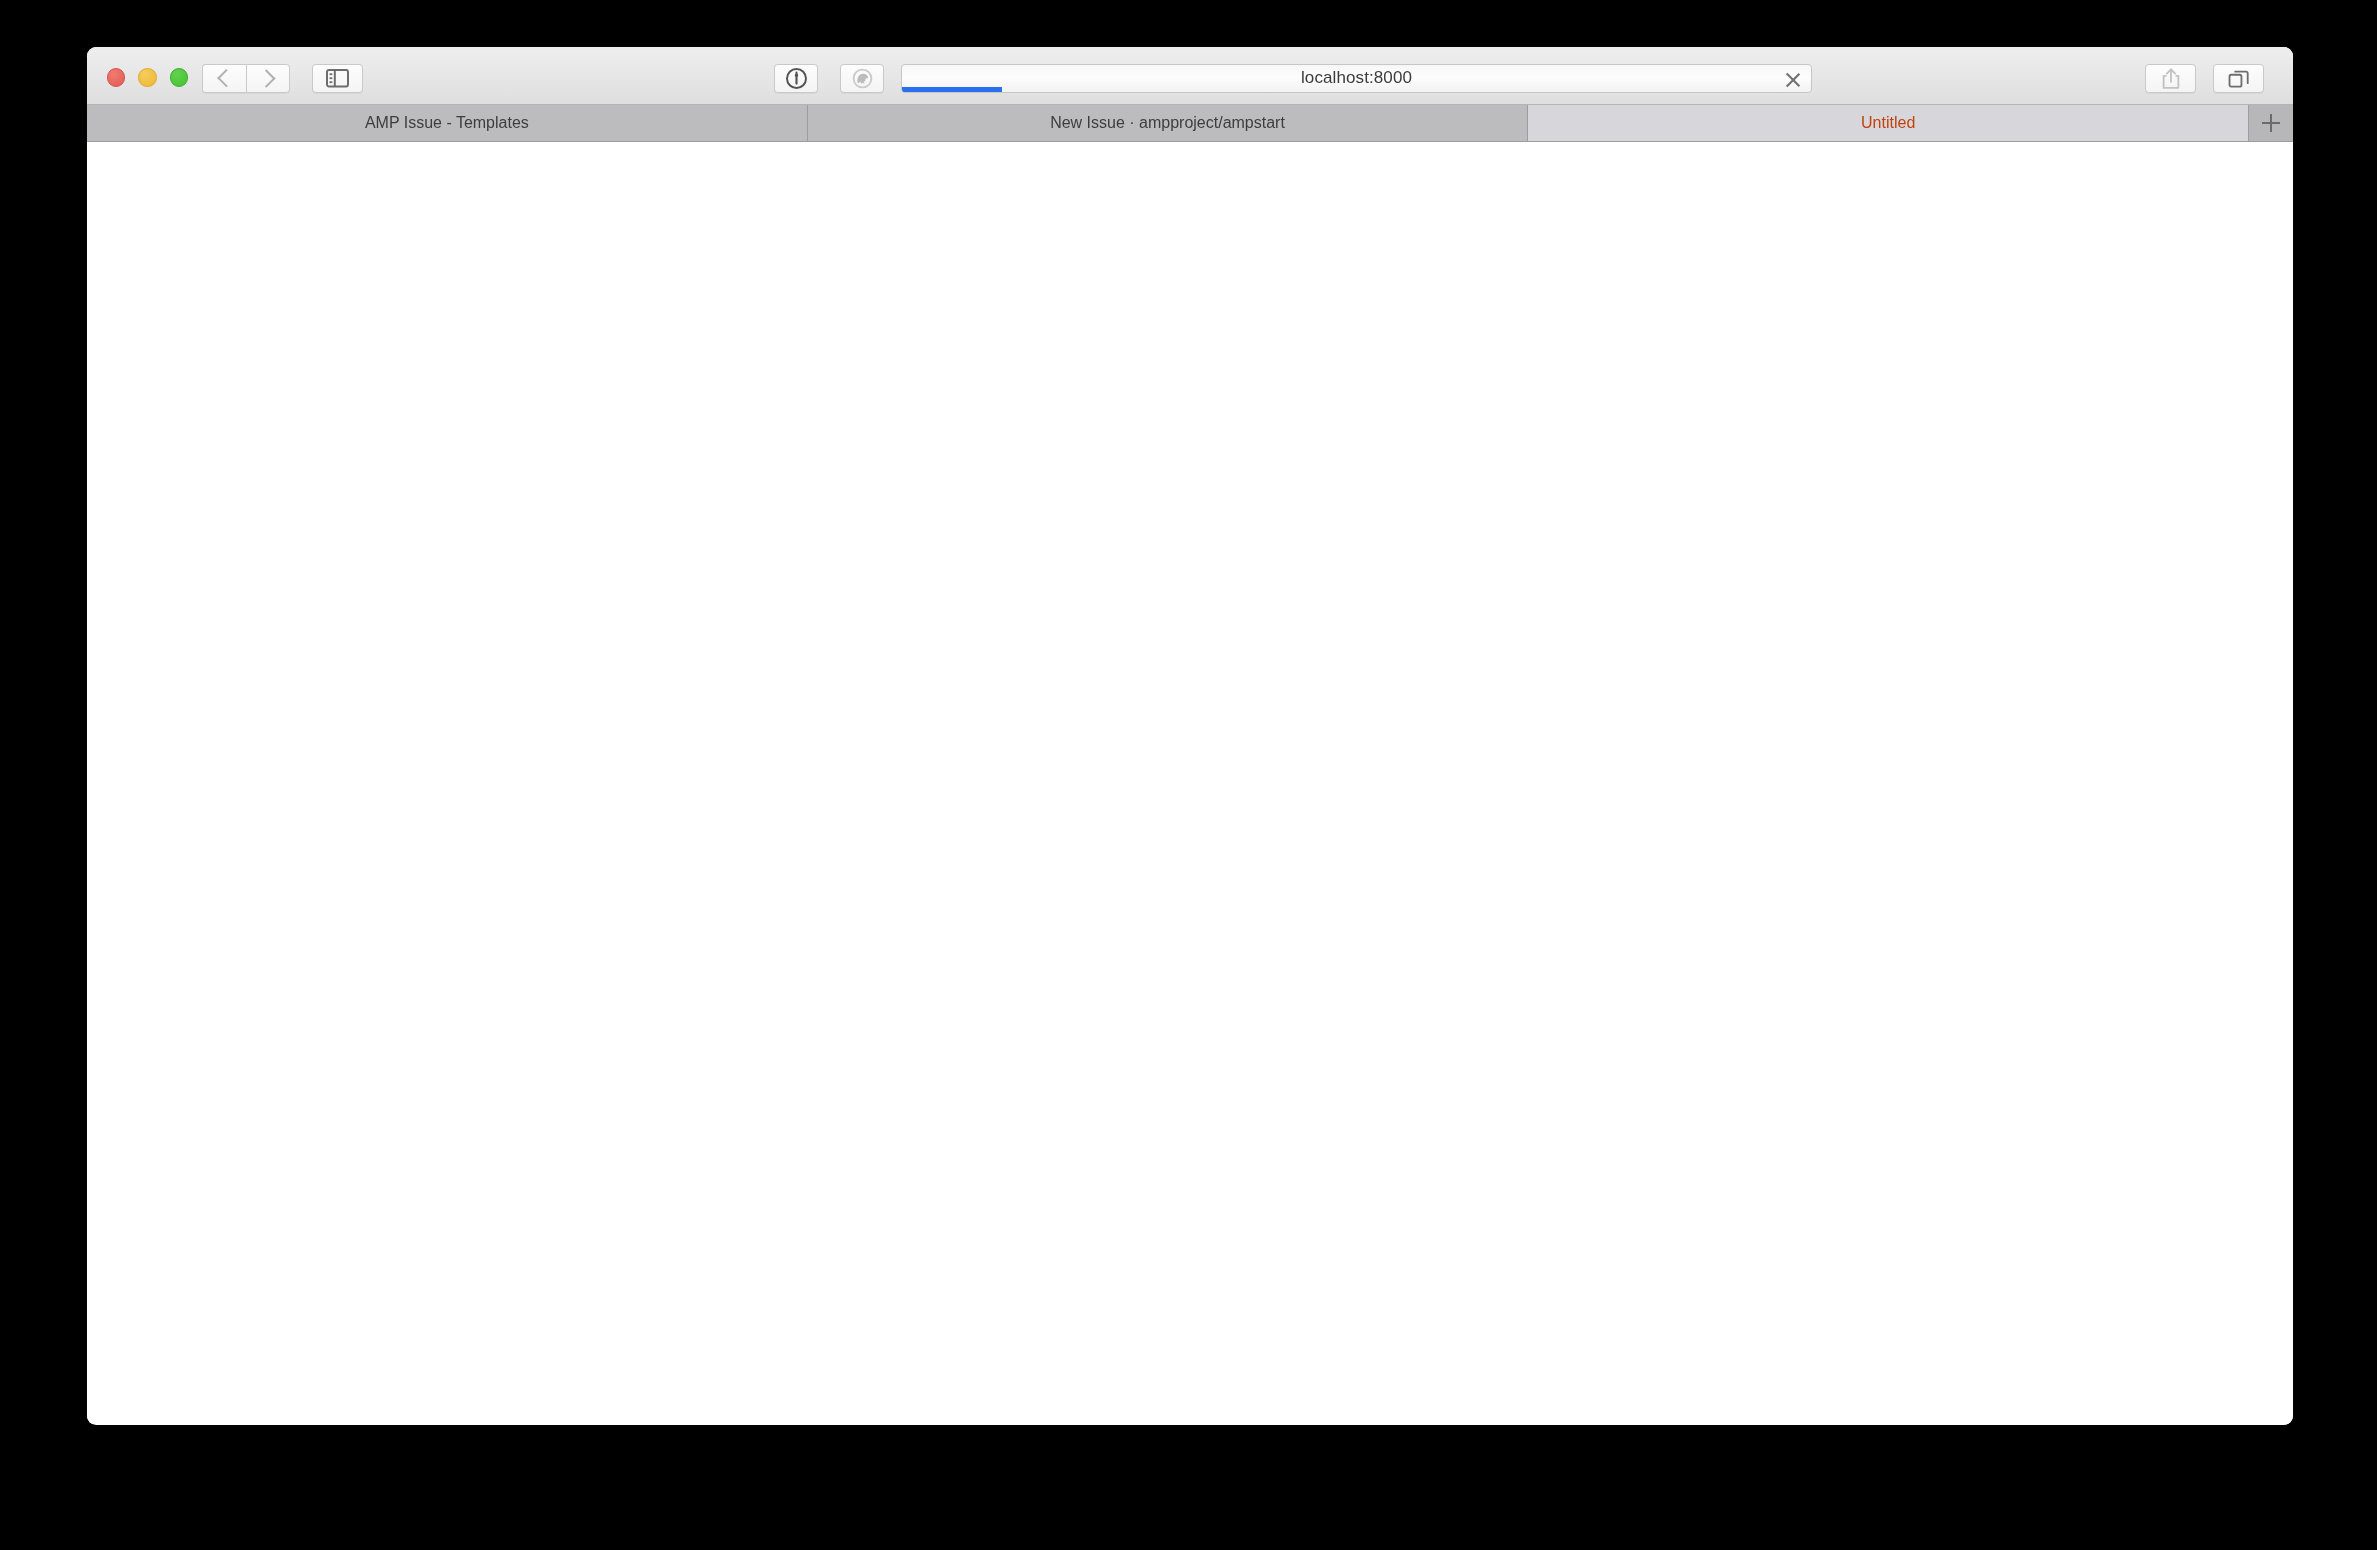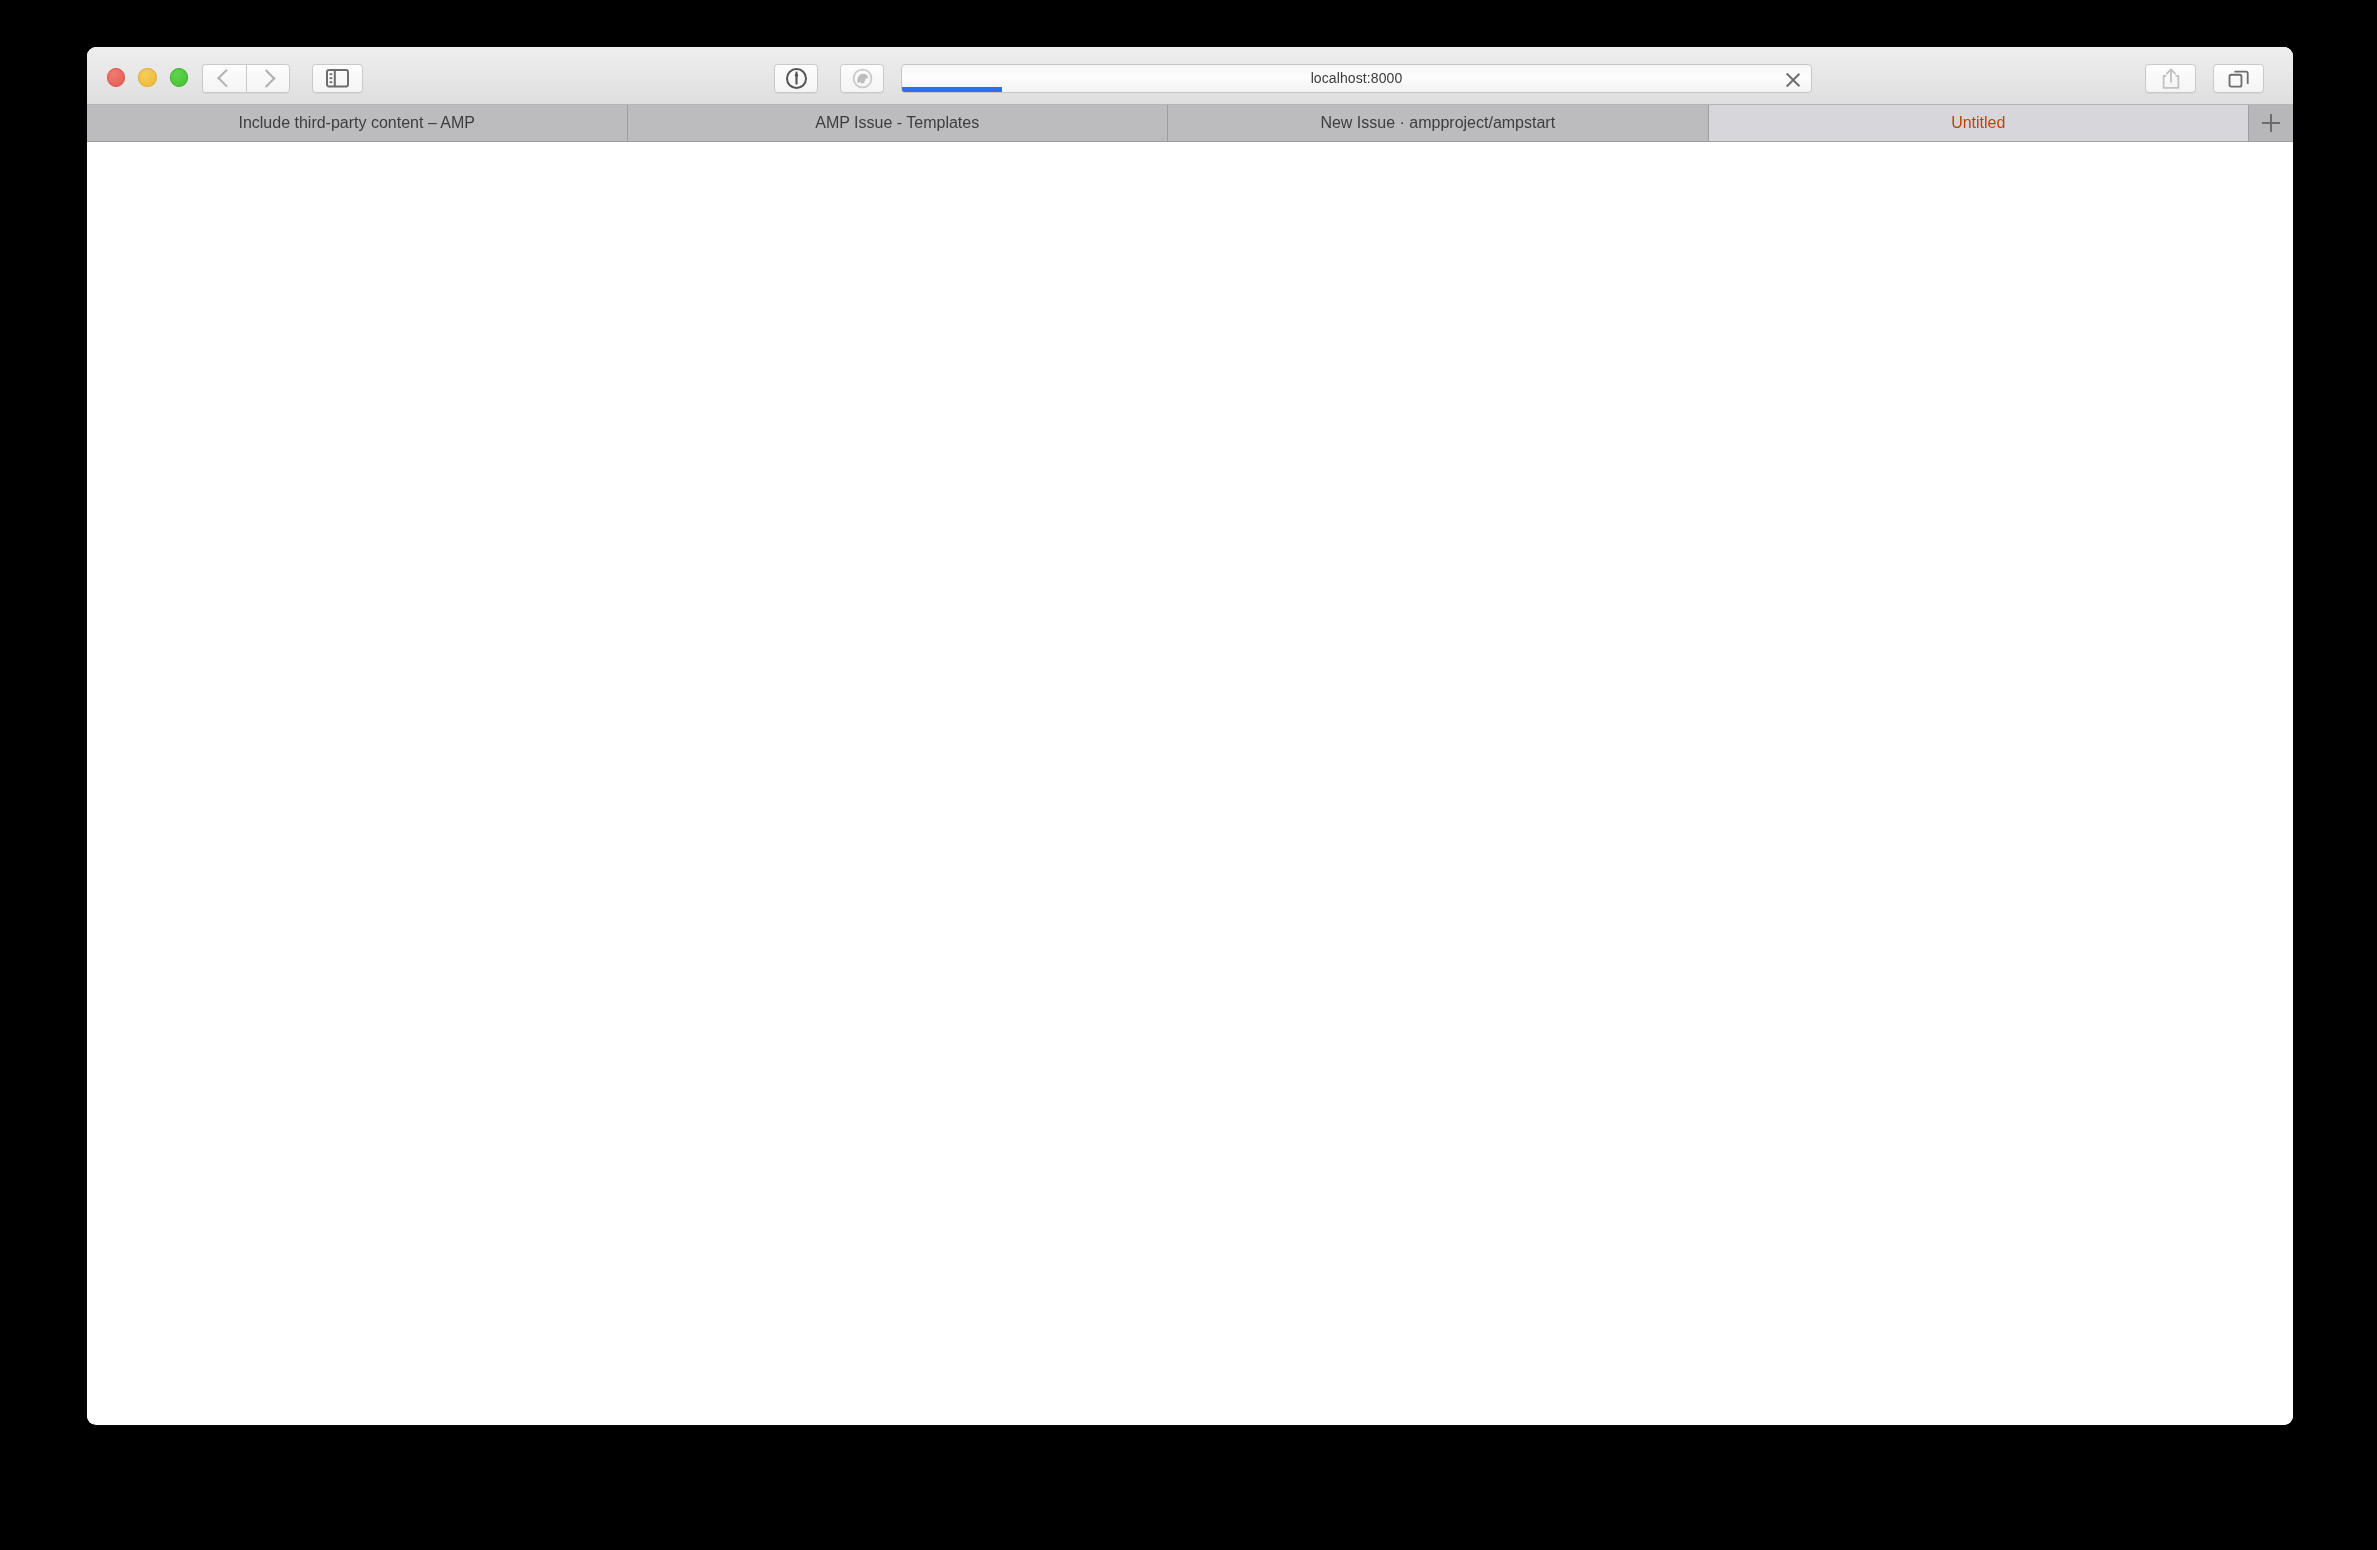--- a/index.html
+++ b/index.html
@@ -102,21 +102,21 @@
     border-radius: 3.8px;
     background: linear-gradient(to bottom, #f7f7f7 0%, #fdfdfd 45%, #f2f2f2 100%);
     overflow: hidden;
   }
   #address-text {
     position: absolute;
     inset: 0;
     display: flex;
     align-items: center;
     justify-content: center;
-    font-size: 14px;
+    font-size: 17px;
     color: #3b3b3b;
     letter-spacing: 0.1px;
     padding-bottom: 1.5px;
   }
   #progress-bar {
     position: absolute;
     left: 0;
     bottom: 0;
     height: 4.6px;
     background: #2a6ff0;
@@ -266,23 +266,20 @@
         <svg width="21.4" height="20" viewBox="0 0 28 26">
           <rect x="2" y="7.4" width="15.6" height="15.6" rx="2.2" ry="2.2" fill="none" stroke="#6d6d6d" stroke-width="2.4"></rect>
           <path d="M9.4 3.4 L23.6 3.4 C24.9 3.4 25.8 4.3 25.8 5.6 L25.8 18.4" fill="none" stroke="#6d6d6d" stroke-width="2.4" stroke-linecap="round"></path>
         </svg>
       </div>
 
     </div>
 
     <div id="tab-bar">
       <div class="tab">
-        <span>Include third-party content – AMP</span>
-      </div>
-      <div class="tab">
         <span>AMP Issue - Templates</span>
       </div>
       <div class="tab">
         <span>New Issue · ampproject/ampstart</span>
       </div>
       <div class="tab active">
         <span>Untitled</span>
       </div>
       <div id="new-tab-btn">
         <span class="plus"></span>

